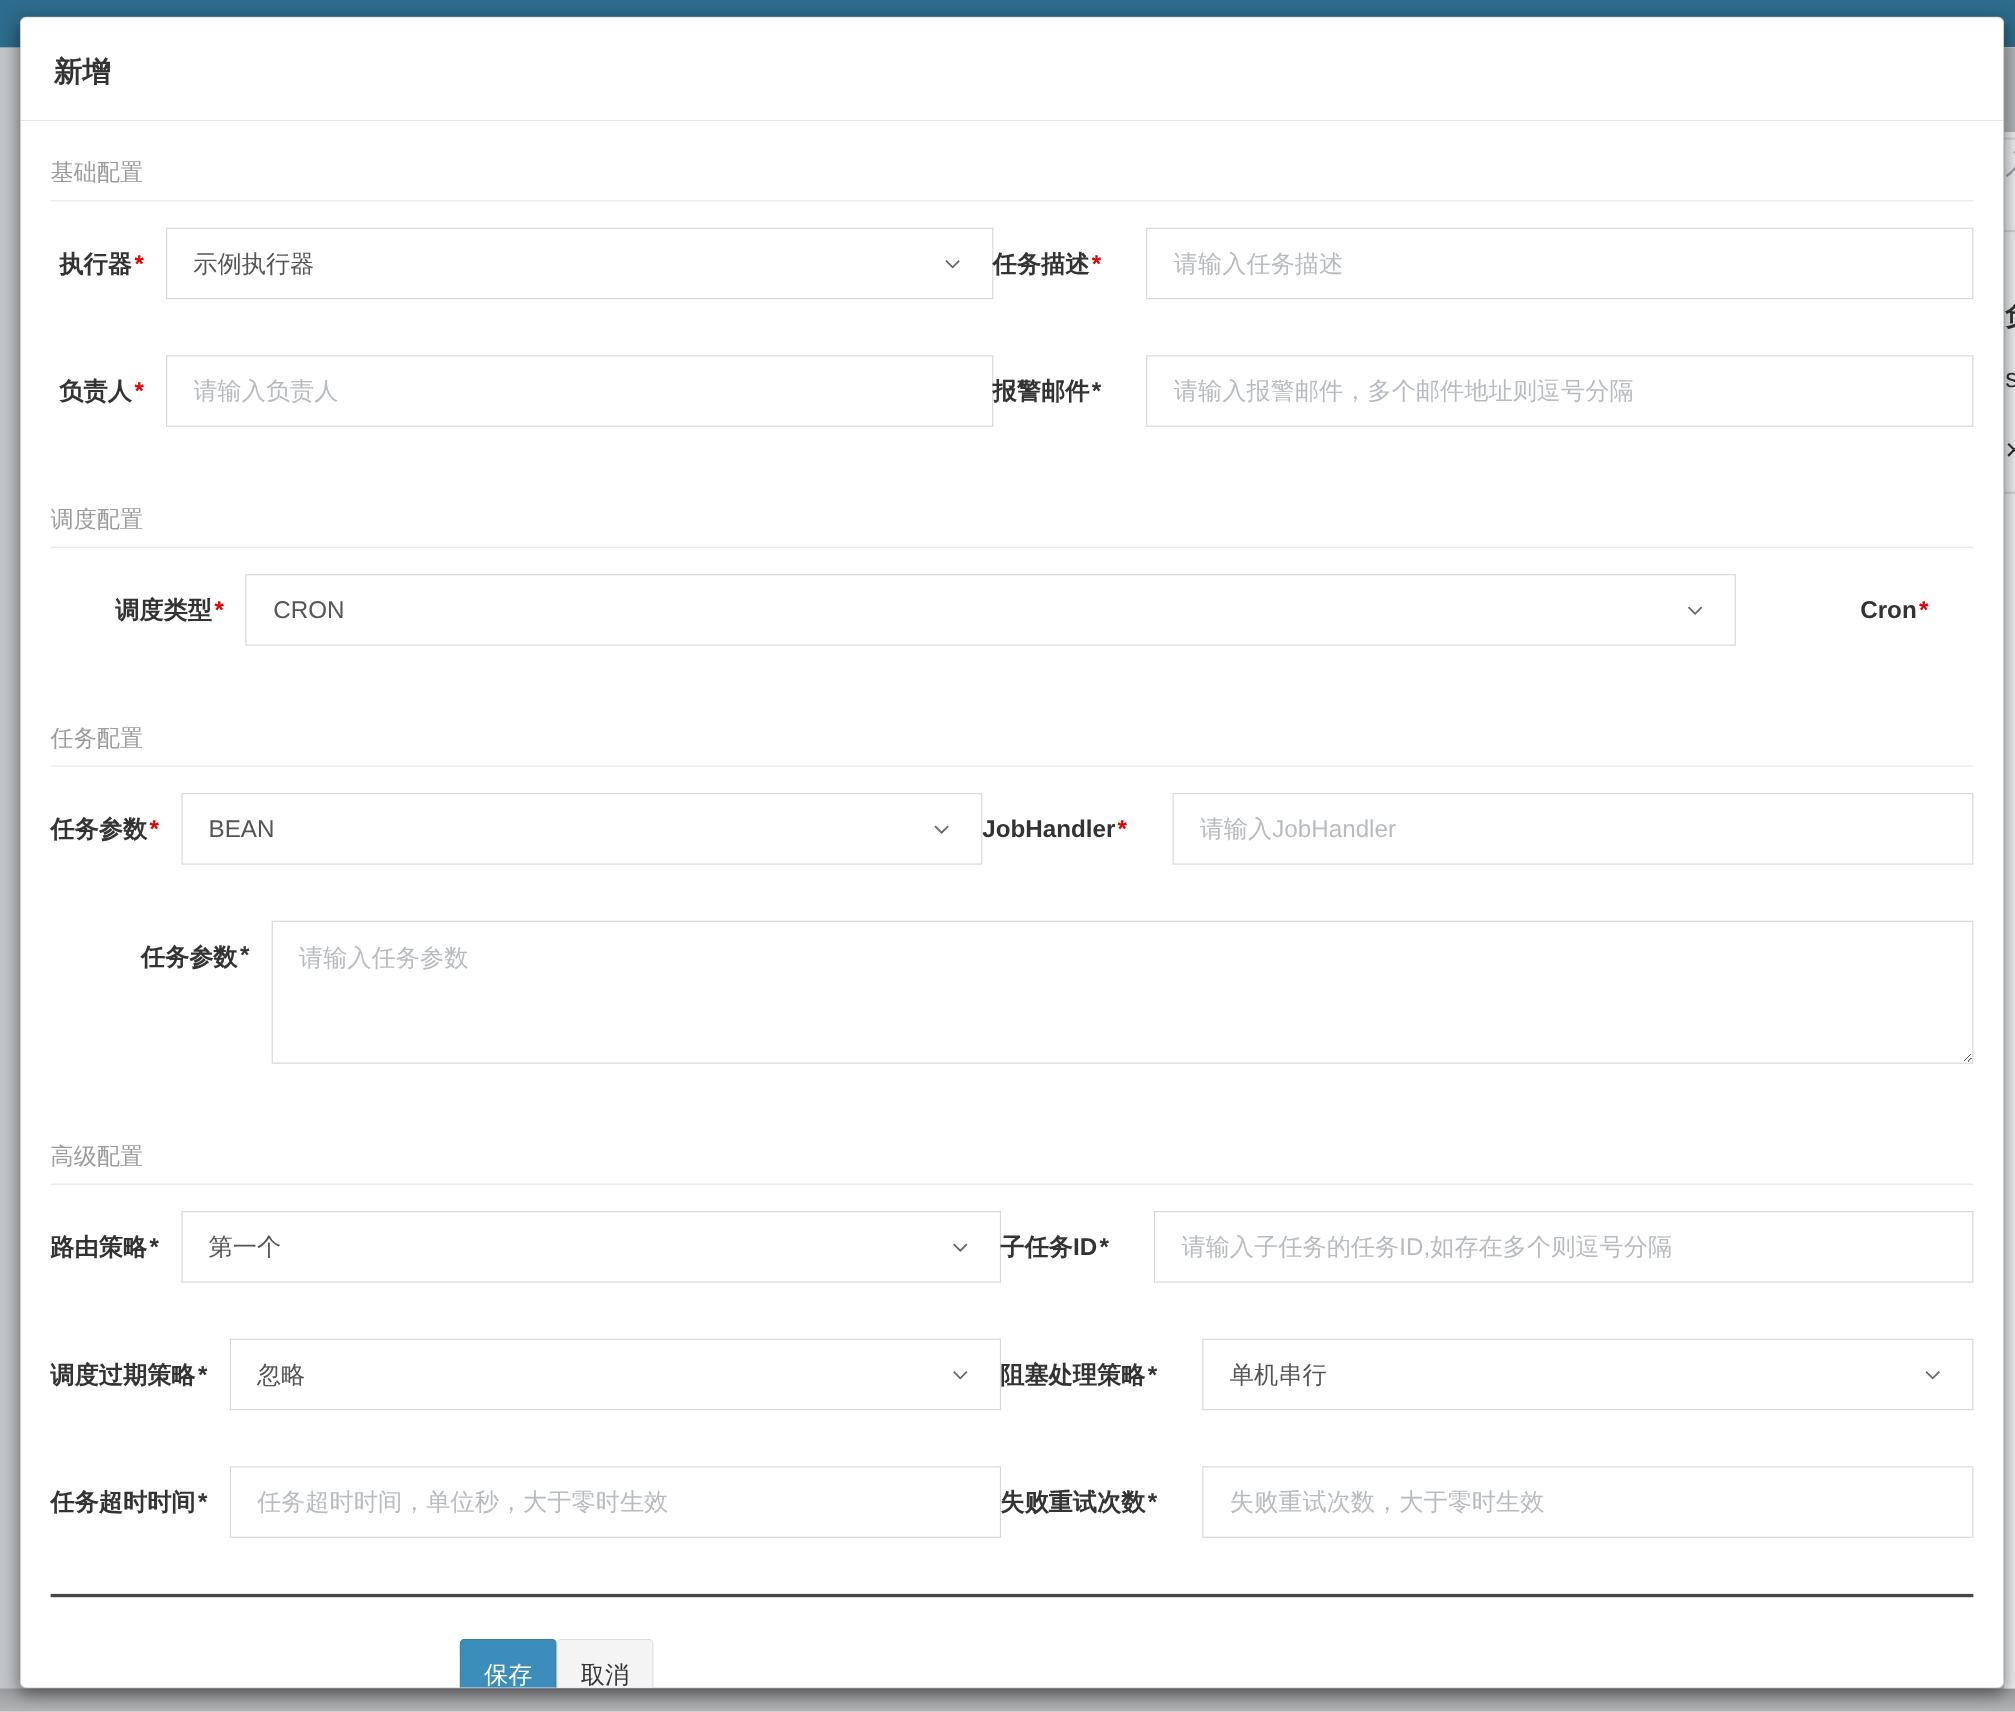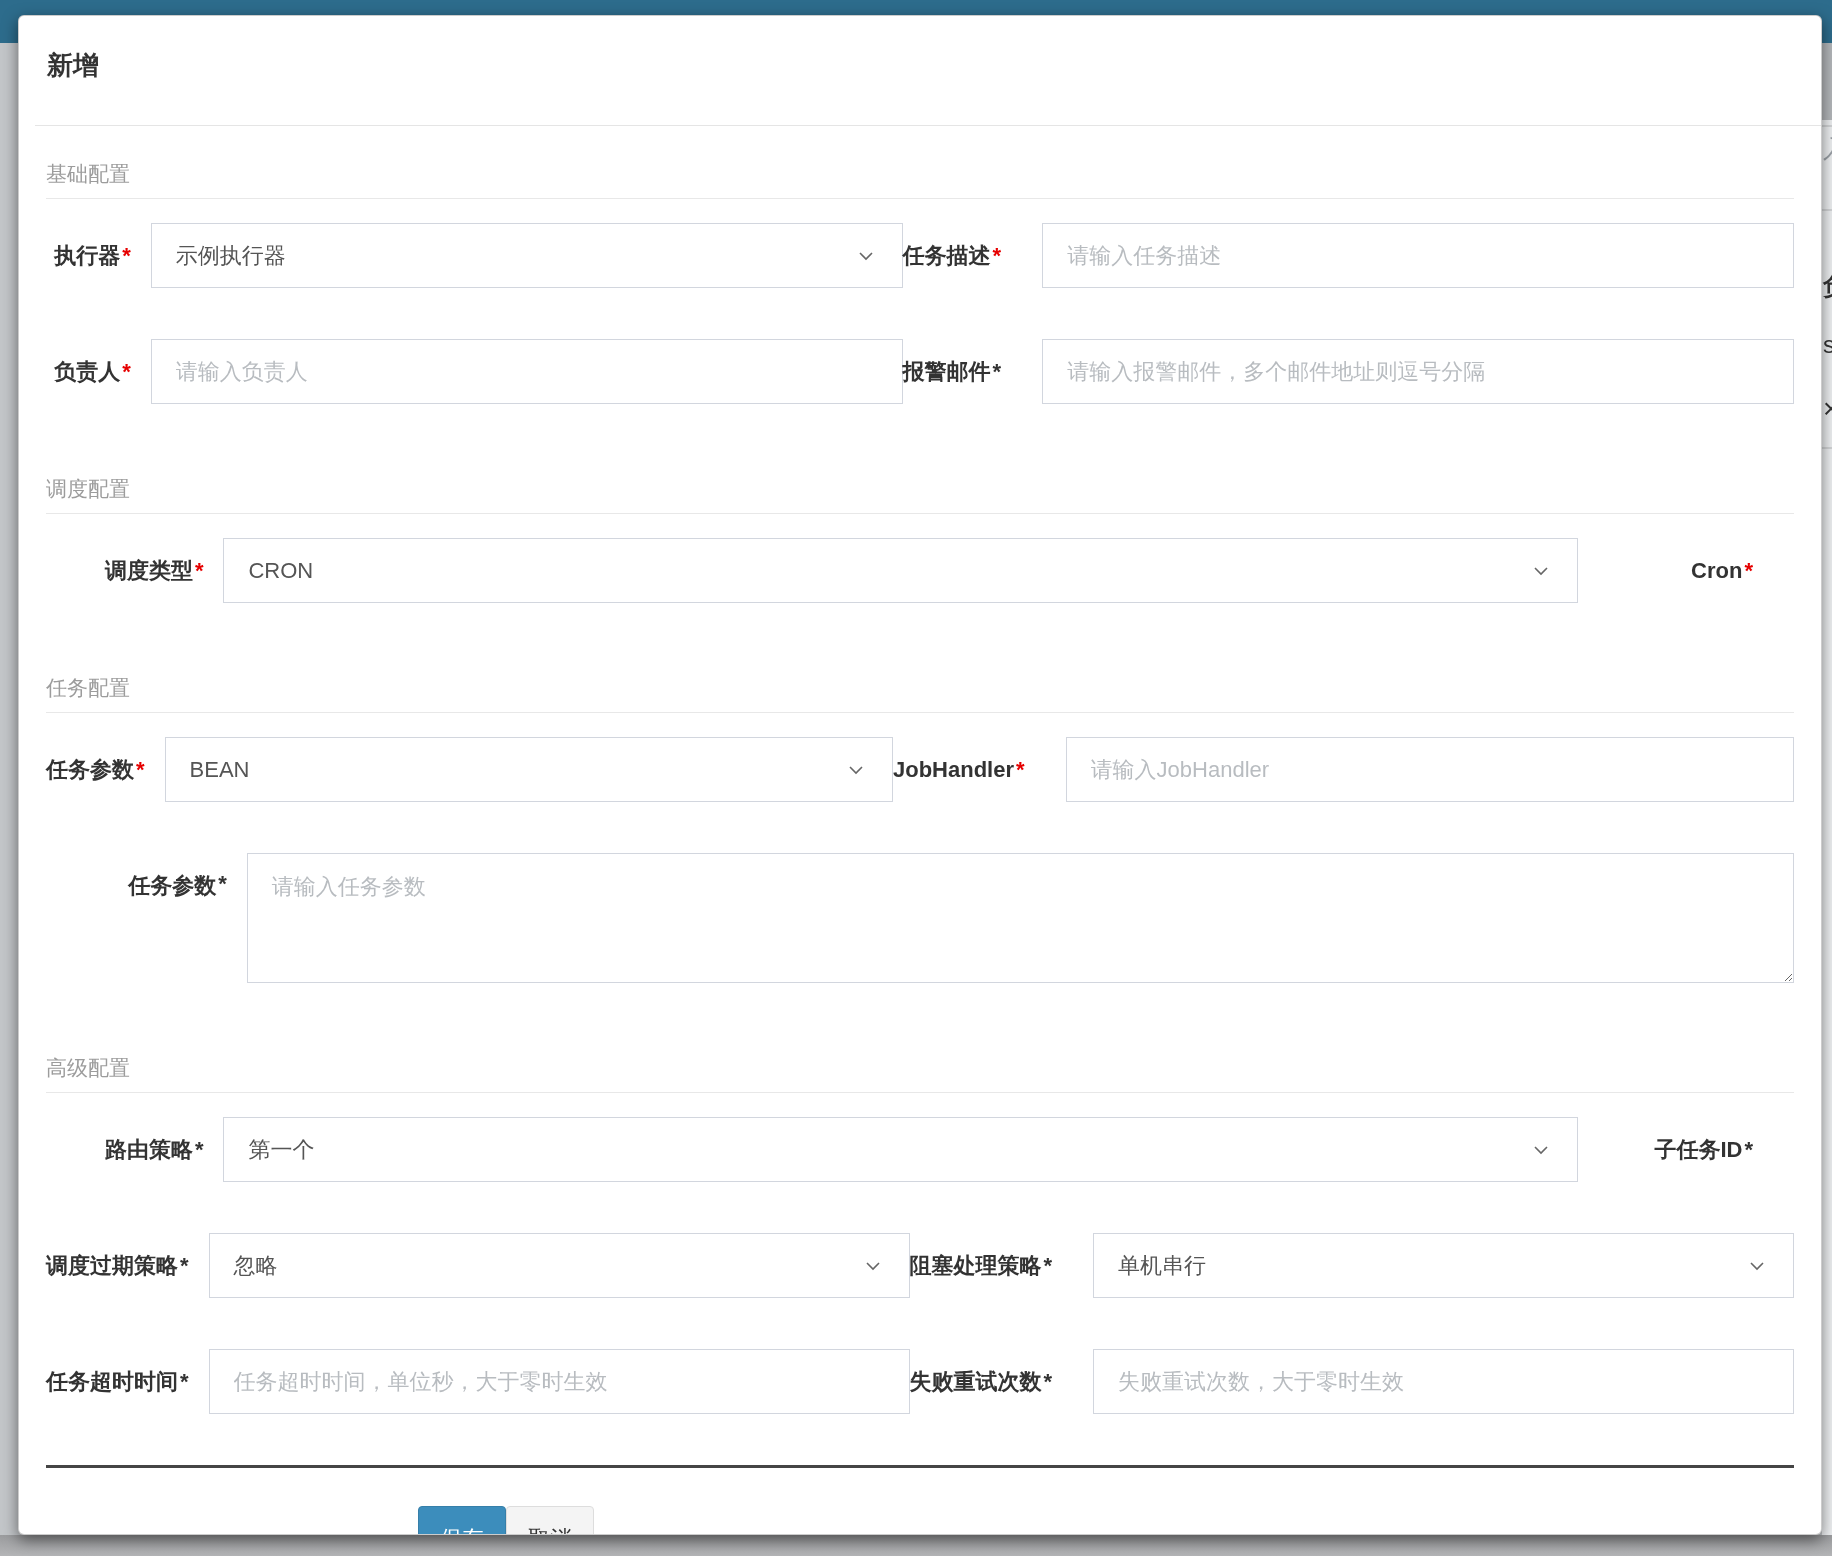--- a/index.html
+++ b/index.html
@@ -16,22 +16,22 @@
     background:#eef0f2;overflow:hidden;}
   .right-edge .band{position:absolute;top:0;left:0;width:10px;height:77px;background:#b4b7ba;}
   .right-edge .hline{position:absolute;left:0;width:10px;height:2px;background:#d3d5d7;}
   .right-edge .frag{position:absolute;left:1px;white-space:nowrap;color:#9aa0a6;font-size:24px;}
   .right-edge .frag.bold{color:#333;font-weight:bold;}
   .right-edge .frag.dark{color:#333;}
   
   .modal{position:absolute;left:18px;top:15px;width:1804px;height:1520px;background:#fff;
     border:1px solid rgba(0,0,0,.2);border-radius:6px;box-sizing:border-box;
     box-shadow:0 5px 15px rgba(0,0,0,.5);overflow:hidden;}
-  .modal-header{height:110px;box-sizing:border-box;padding:30px 27px 0 12px;
-    border-bottom:1px solid #e5e5e5;margin-left:16px;}
+  .modal-header{height:94px;box-sizing:border-box;padding:30px 27px 0 30px;
+    border-bottom:1px solid #e5e5e5;}
   .modal-title{margin:0;font-size:26px;font-weight:600;color:#333;line-height:38px;}
   .modal-body{padding:0 27px;}
   .section-title{margin-top:70px;font-size:21px;color:#9c9c9c;line-height:30px;
     padding-bottom:9px;border-bottom:1px solid #e8e8e8;margin-bottom:24px;}
   .section-title.first{margin-top:33px;}
   .form-row{display:flex;height:65px;margin-bottom:51px;}
   .form-row.tall{height:130px;}
   .lbl{display:flex;align-items:center;justify-content:flex-end;box-sizing:border-box;
     font-size:22px;font-weight:bold;color:#333;white-space:nowrap;}
   .lbl-left{width:225px;padding-right:20px;}
@@ -177,20 +177,21 @@
       <div class="select field-left">
         <span class="sel-value">第一个</span>
         <svg class="chev" viewBox="0 0 24 24">
             <polyline points="6,9 12,15 18,9"></polyline>
           </svg>
       </div>
       <label class="lbl lbl-right">
         <span>子任务ID</span>
           <span class="req blk">*</span>
       </label>
+      <input class="input field-right" placeholder="请输入子任务的任务ID,如存在多个则逗号分隔" style="">
     </div>
 
     <div class="form-row">
       <label class="lbl lbl-left">
         <span>调度过期策略</span>
           <span class="req blk">*</span>
       </label>
       <div class="select field-left">
         <span class="sel-value">忽略</span>
         <svg class="chev" viewBox="0 0 24 24">

